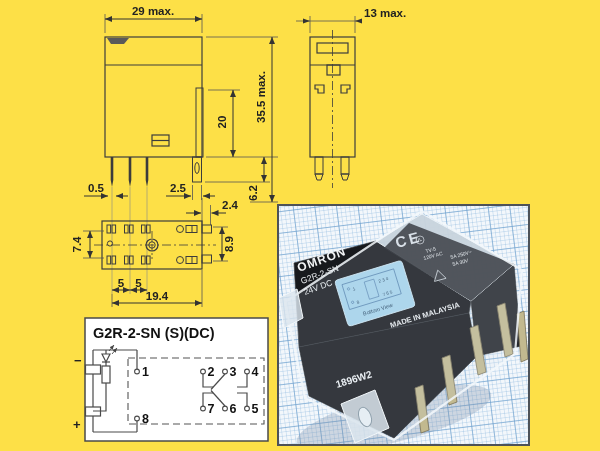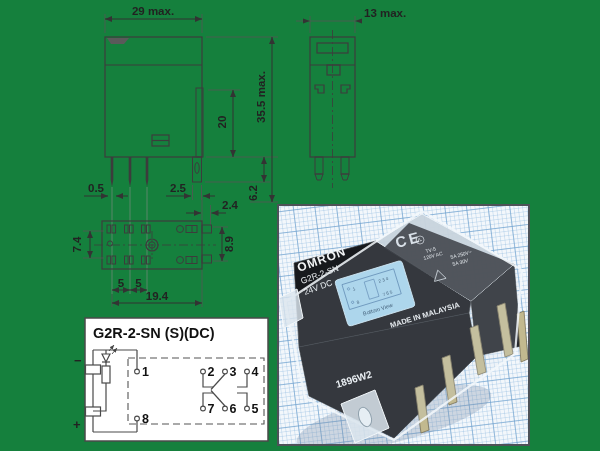--- a/index.html
+++ b/index.html
@@ -1,16 +1,16 @@
 <!DOCTYPE html>
 <html><head>
 <meta charset="utf-8">
 <style>
   html,body{margin:0;padding:0;background:#ffffff;}
-  .canvas{position:relative;width:600px;height:451px;background:#15803d;overflow:hidden;
+  .canvas{position:relative;width:600px;height:451px;background:#fde047;overflow:hidden;
           font-family:"Liberation Sans", sans-serif;}
   svg text{font-family:"Liberation Sans", sans-serif;}
   .dwg{position:absolute;left:0;top:0;}
   .photo{position:absolute;left:277px;top:204px;width:249px;height:238px;
          border:2px solid #4d5258;overflow:hidden;background:#f3f7fb;}
   .paper{position:absolute;left:-40%;top:-40%;width:180%;height:180%;
          background-color:#f3f7fb;
          background-image:
            linear-gradient(rgba(110,160,205,0.65) 1px, transparent 1px),
            linear-gradient(90deg, rgba(110,160,205,0.65) 1px, transparent 1px),

